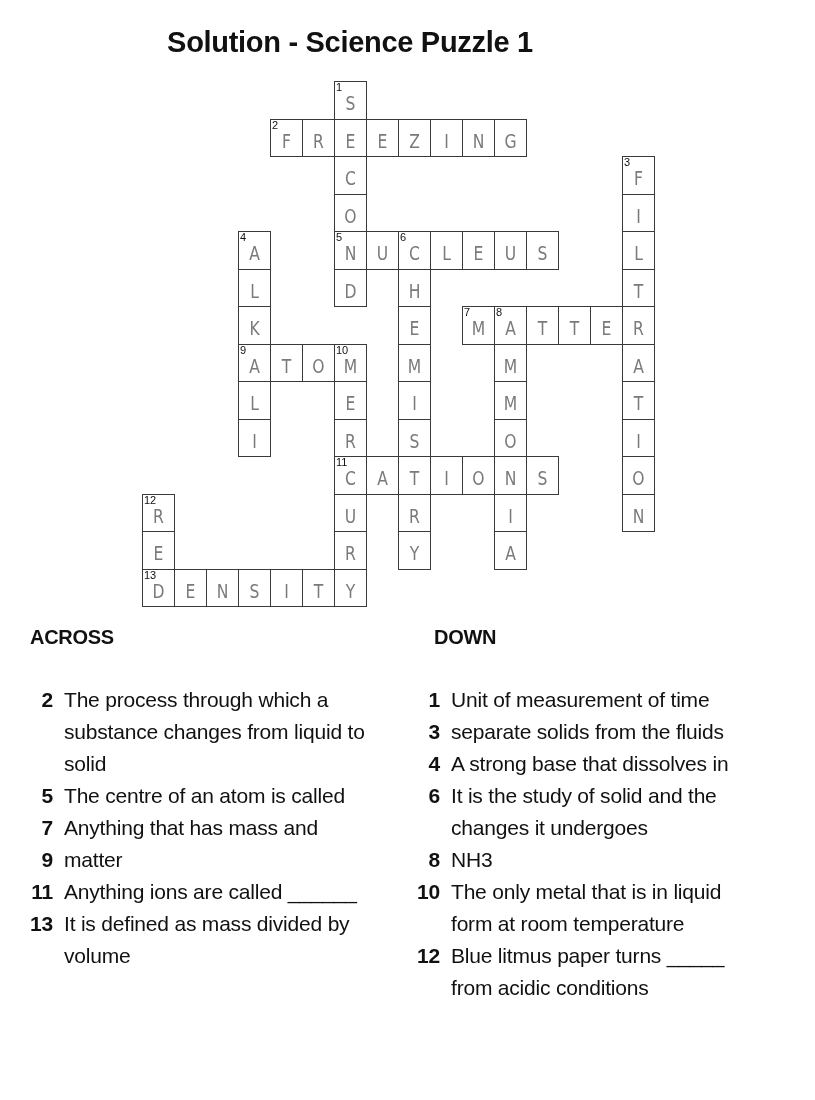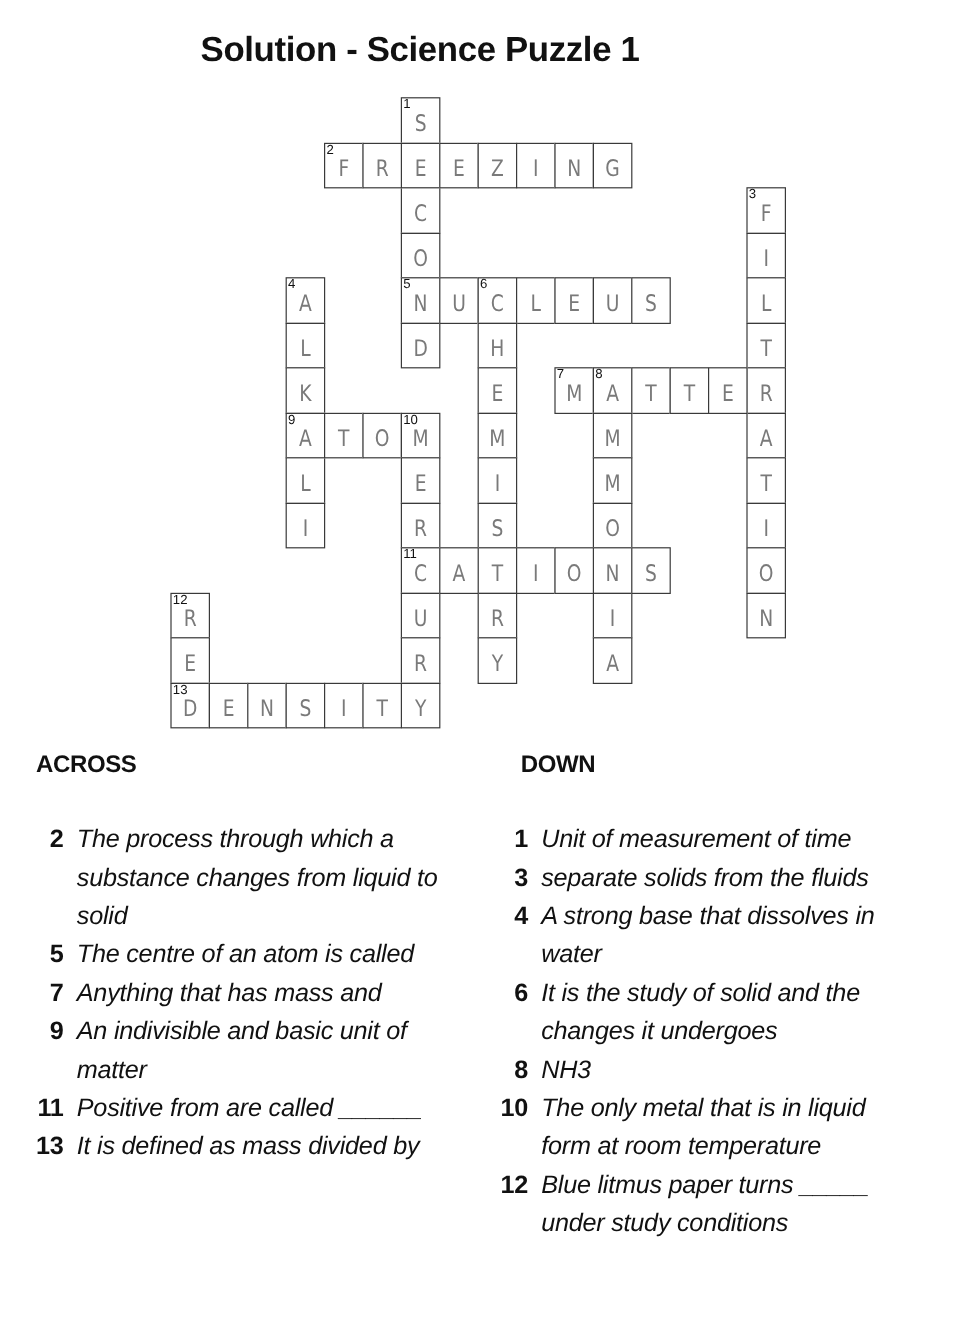--- a/index.html
+++ b/index.html
@@ -91,21 +91,20 @@
     .clue .clue-num {
       position: absolute;
       left: 0;
       width: 33px;
       text-align: right;
       font-weight: bold;
       top: 0;
     }
     .clue .clue-text {
       display: block;
-      font-style: italic;
     }
   </style>
 </head>
 <body>
 
 <div class="title">Solution - Science Puzzle 1</div>
 
 <div id="grid">
     <div class="cell" style="left: 334px; top: 81px; border-color: rgb(58, 58, 58);">
       <span class="num">1</span>
@@ -360,58 +359,57 @@
     <div class="clue">
       <span class="clue-num">5</span>
       <span class="clue-text">The centre of an atom is called</span>
     </div>
     <div class="clue">
       <span class="clue-num">7</span>
       <span class="clue-text">Anything that has mass and</span>
     </div>
     <div class="clue">
       <span class="clue-num">9</span>
-      <span class="clue-text">An indivisible and basic unit of</span>
       <span class="clue-text">matter</span>
     </div>
     <div class="clue">
       <span class="clue-num">11</span>
-      <span class="clue-text">Positive from are called ______</span>
+      <span class="clue-text">Anything ions are called ______</span>
     </div>
     <div class="clue">
       <span class="clue-num">13</span>
       <span class="clue-text">It is defined as mass divided by</span>
+      <span class="clue-text">volume</span>
     </div>
   </div>
 <div class="clue-list" id="down-list" style="left:407px; width:400px;">
     <div class="clue">
       <span class="clue-num">1</span>
       <span class="clue-text">Unit of measurement of time</span>
     </div>
     <div class="clue">
       <span class="clue-num">3</span>
       <span class="clue-text">separate solids from the fluids</span>
     </div>
     <div class="clue">
       <span class="clue-num">4</span>
       <span class="clue-text">A strong base that dissolves in</span>
-      <span class="clue-text">water</span>
     </div>
     <div class="clue">
       <span class="clue-num">6</span>
       <span class="clue-text">It is the study of solid and the</span>
       <span class="clue-text">changes it undergoes</span>
     </div>
     <div class="clue">
       <span class="clue-num">8</span>
       <span class="clue-text">NH3</span>
     </div>
     <div class="clue">
       <span class="clue-num">10</span>
       <span class="clue-text">The only metal that is in liquid</span>
       <span class="clue-text">form at room temperature</span>
     </div>
     <div class="clue">
       <span class="clue-num">12</span>
       <span class="clue-text">Blue litmus paper turns _____</span>
-      <span class="clue-text">under study conditions</span>
+      <span class="clue-text">from acidic conditions</span>
     </div>
   </div>
 
 </body></html>

